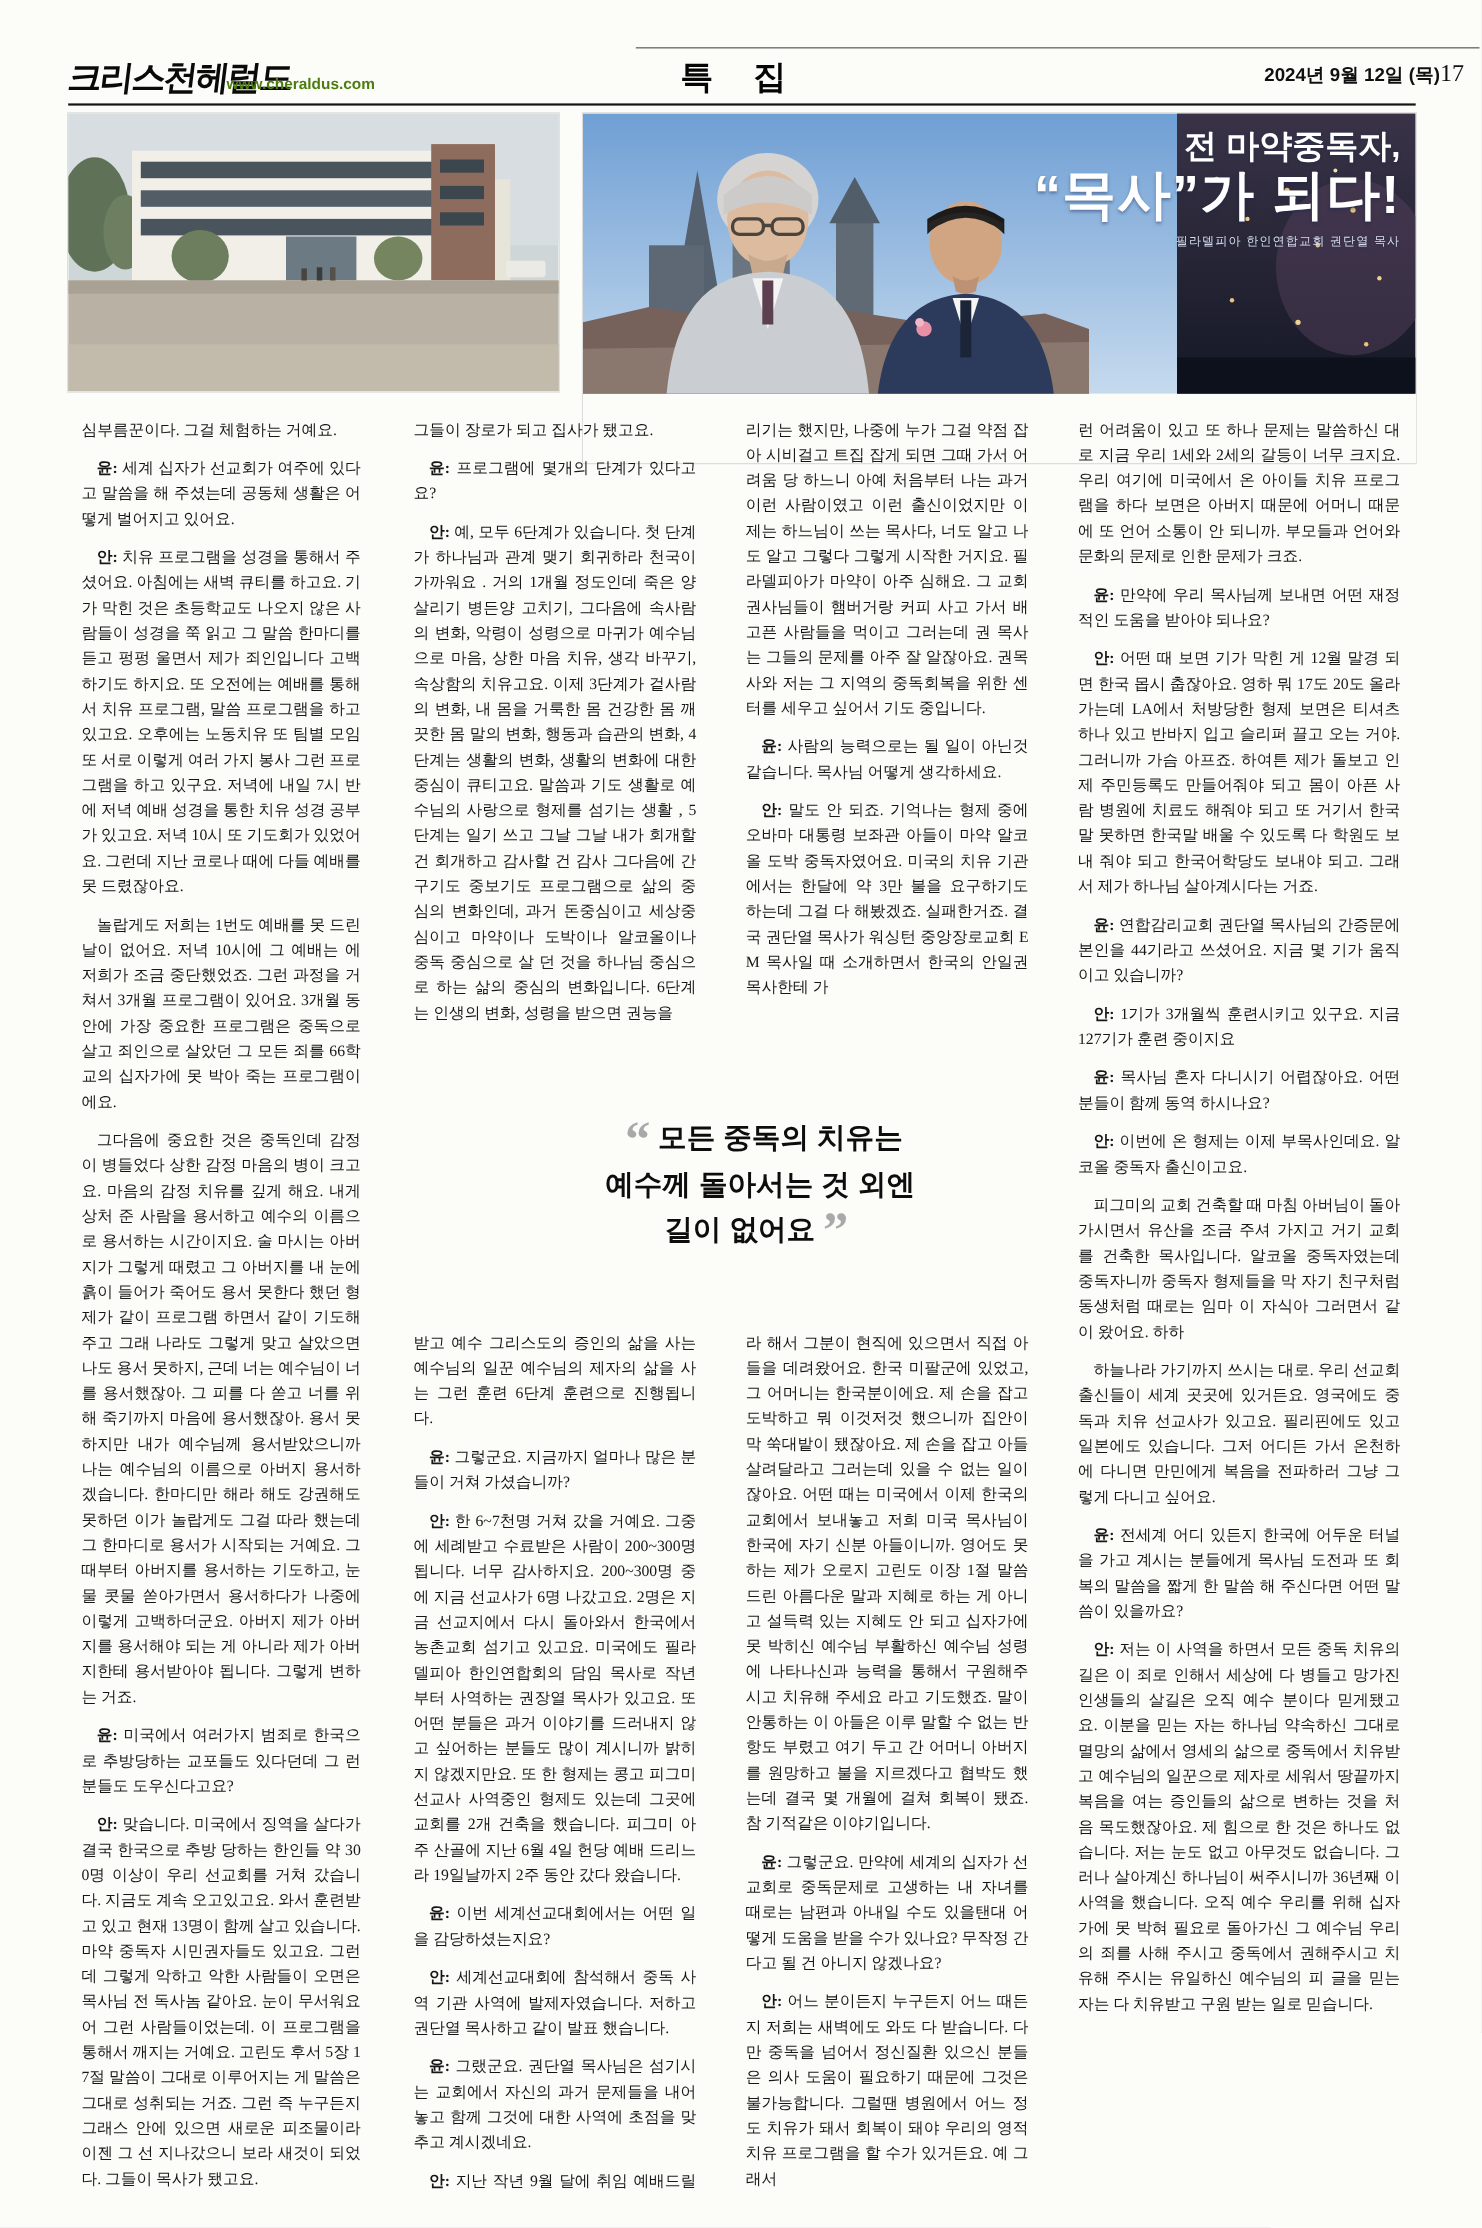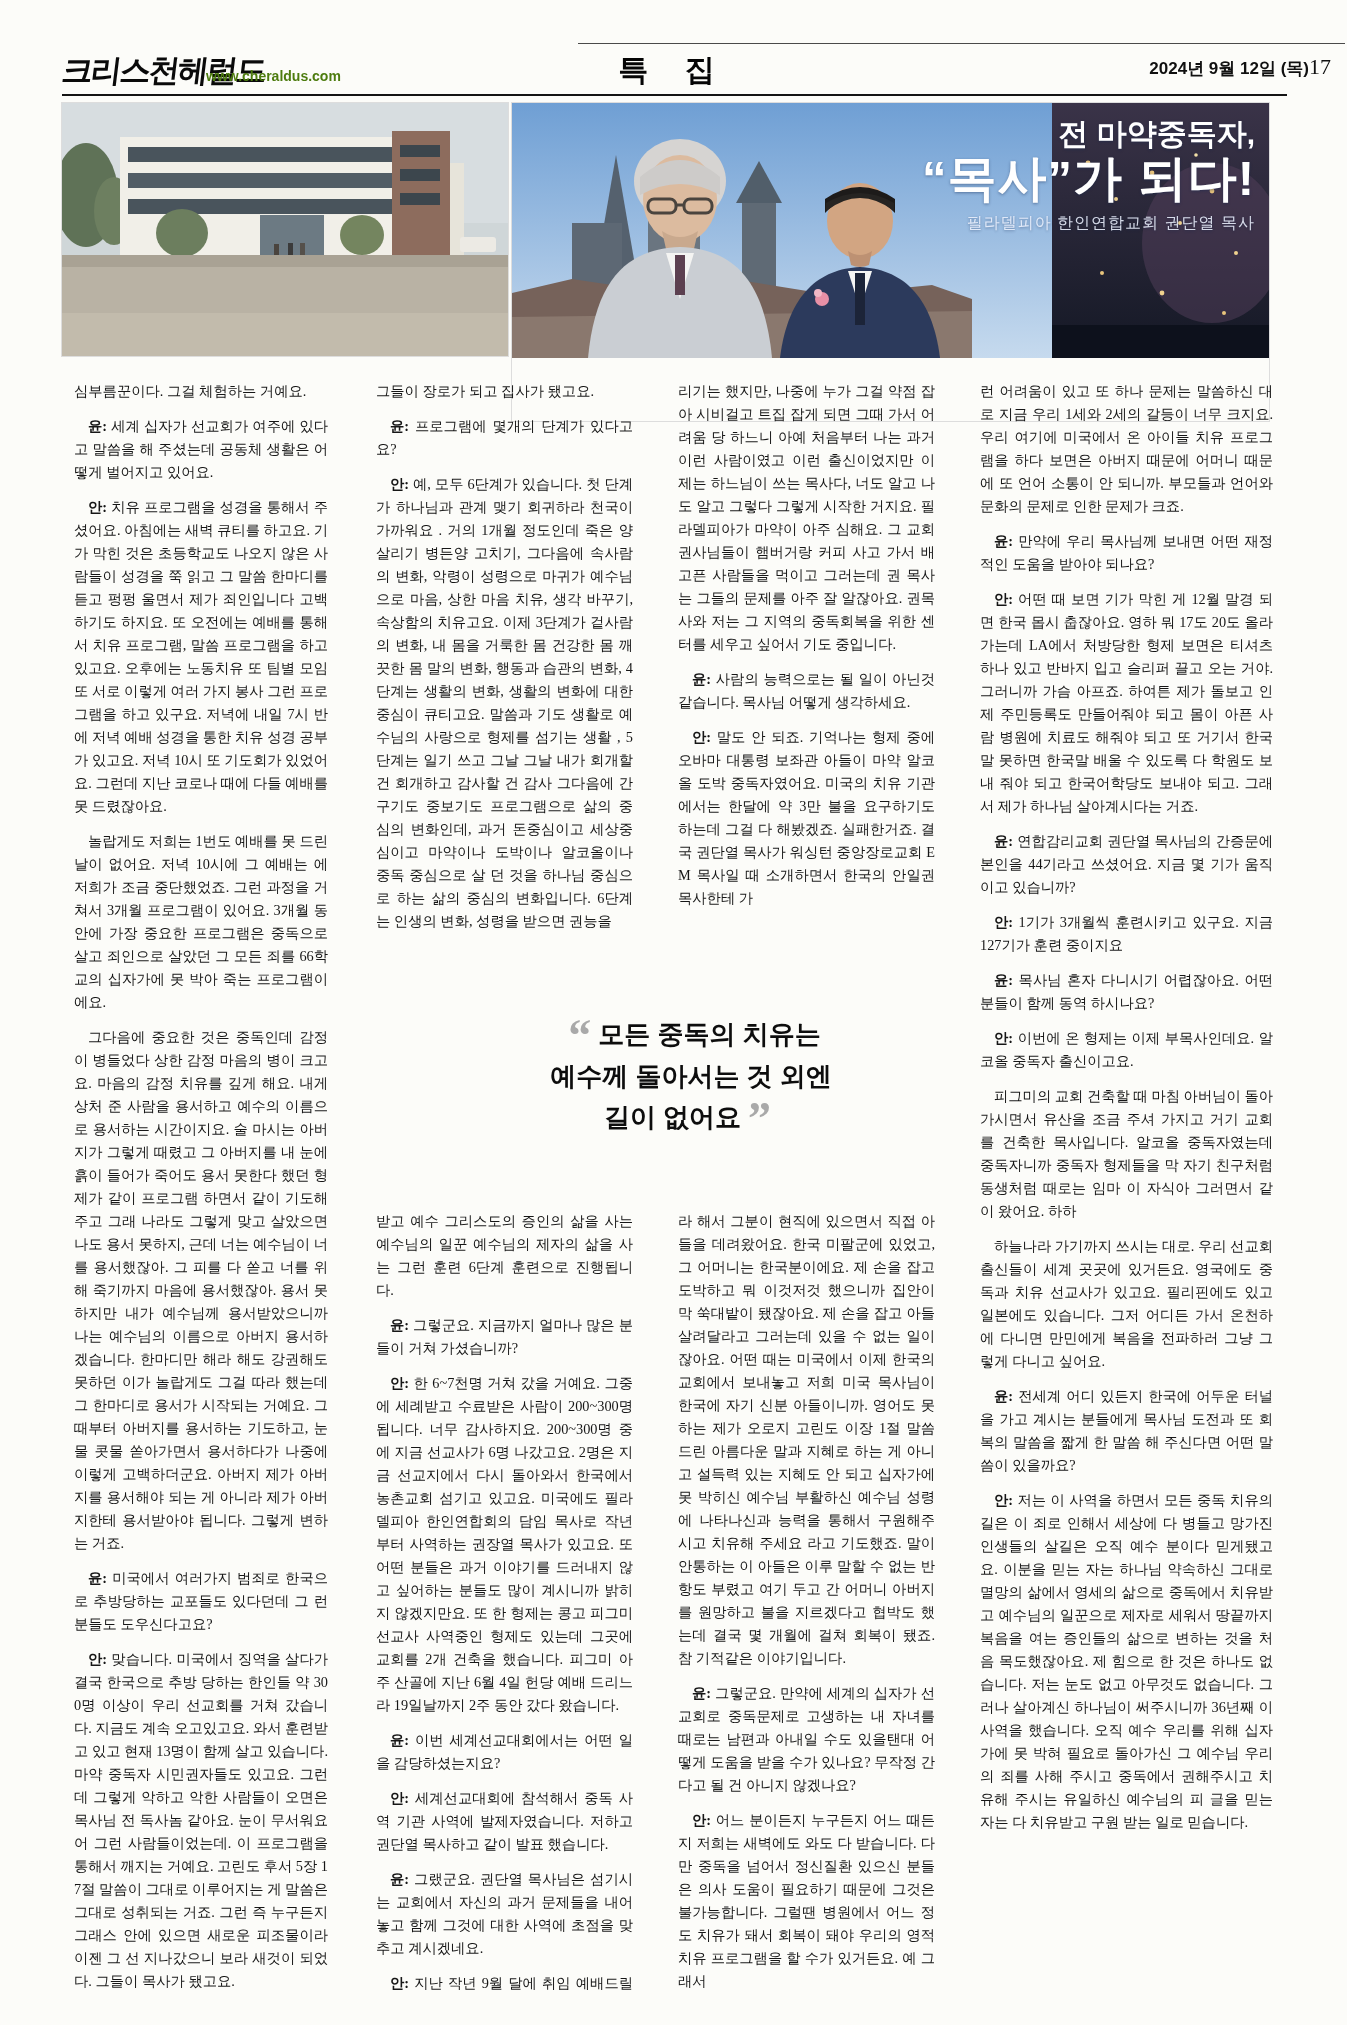--- a/index.html
+++ b/index.html
@@ -13,28 +13,28 @@
   .website{position:absolute;left:206px;top:68px;font-family:"Liberation Sans",sans-serif;
         font-weight:700;font-size:14px;color:#4d7c0f;}
   .section-title{position:absolute;left:50%;transform:translateX(-50%);top:50px;
         font-family:"Liberation Sans","DejaVu Sans",sans-serif;font-weight:900;font-size:30px;letter-spacing:14px;color:#050505;}
   .dateline{position:absolute;right:16px;top:54px;display:flex;align-items:flex-end;}
   .date-text{font-family:"Liberation Sans",sans-serif;font-weight:700;font-size:17px;color:#101010;}
   .page-number{font-family:"Liberation Serif",serif;font-size:22px;color:#101010;}
   
   .photo{position:absolute;overflow:hidden;box-shadow:0 0 0 1px #ddd;}
   .photo-left{left:62px;top:103px;width:446px;height:253px;}
-  .photo-right{left:512px;top:103px;width:757px;height:318px;}
+  .photo-right{left:530px;top:103px;width:757px;height:318px;}
   .photo svg{display:block;}
   .headline-overlay{position:absolute;top:14px;right:14px;width:360px;text-align:right;
         font-family:"Liberation Sans","DejaVu Sans",sans-serif;color:#fff;line-height:1.12;
         text-shadow:0 1px 3px rgba(20,40,80,.45);}
   .headline-line1{font-size:30px;font-weight:800;}
   .headline-line2{font-size:49px;font-weight:900;letter-spacing:1px;}
-  .headline-sub{margin-top:9px;font-size:16px;font-weight:400;color:#e8eefb;opacity:.9;letter-spacing:1px;}
+  .headline-sub{margin-top:9px;font-size:11px;font-weight:400;color:#e8eefb;opacity:.9;letter-spacing:1px;}
   
   .col{position:absolute;overflow:hidden;font-size:14.3px;line-height:23px;text-align:justify;
        word-break:break-all;color:#161616;}
   .col p{margin:12px;}
   .col p.indent{text-indent:14px;}
   .col b{font-weight:700;}
   .col1{left:62px;top:368px;width:278px;height:1622px;}
   .col2t{left:364px;top:368px;width:281px;height:642px;}
   .col2b{left:364px;top:1198px;width:281px;height:792px;}
   .col3t{left:666px;top:368px;width:281px;height:642px;}

